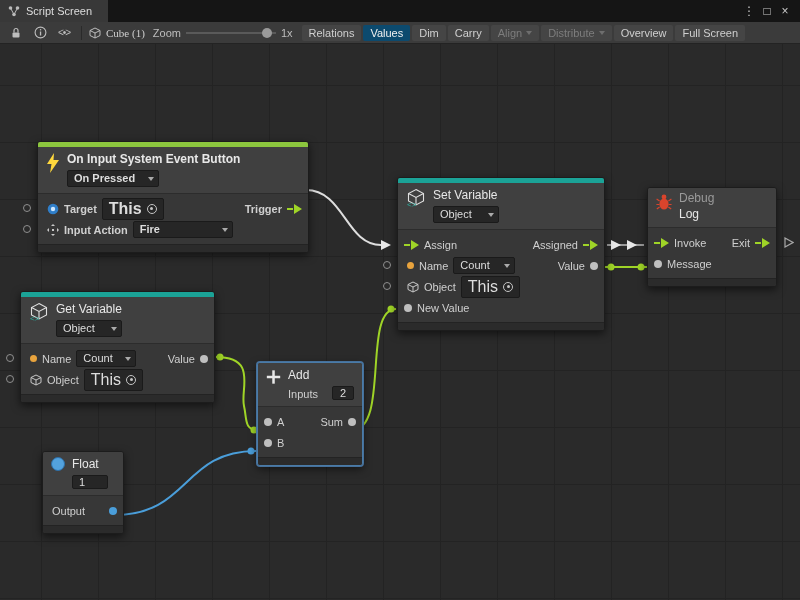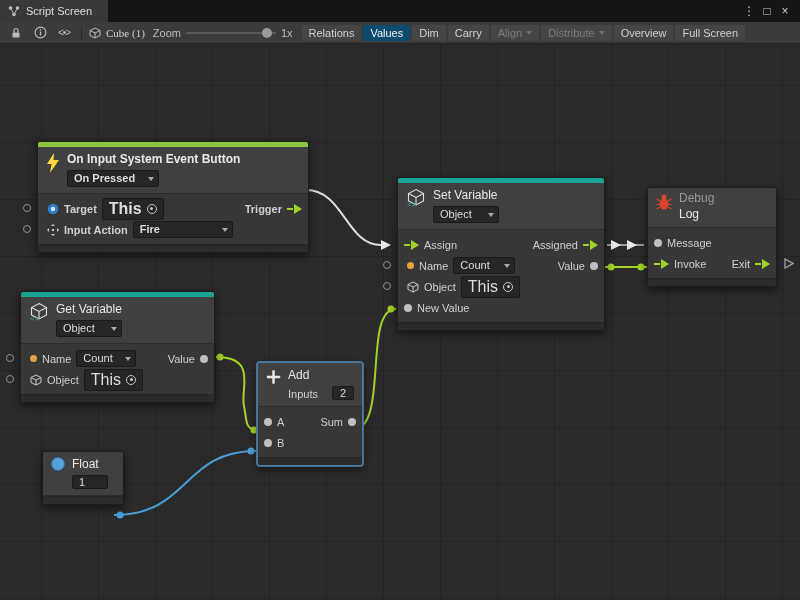--- a/index.html
+++ b/index.html
@@ -282,39 +282,39 @@
           <ellipse cx="8" cy="11" rx="4.6" ry="5.6" fill="#D9442C"></ellipse>
           <path d="M3.6 8 L0.6 6 M3.4 11.5 H0.4 M3.6 14 L0.8 16 M12.4 8 L15.4 6 M12.6 11.5 H15.6 M12.4 14 L15.2 16" stroke="#D9442C" stroke-width="1.2"></path>
         </svg>
         <div class="titles">
           <div class="subtitle">Debug</div>
           <div class="title">Log</div>
         </div>
       </div>
       <div class="rows">
         <div class="row">
-          <span class="cport hugl"></span>
-          <span class="lbl">Message</span>
-        </div>
-        <div class="row">
           <svg class="fport hugl" width="15" height="10" viewBox="0 0 15 10">
               <path d="M0 4 h6 v2 h-6 z M7 0 l8 5 -8 5 z" fill="#9FD427"></path>
             </svg>
           <span class="lbl">Invoke</span>
           <span class="right">
             <span class="lbl">Exit</span>
             <svg class="fport hugr" width="15" height="10" viewBox="0 0 15 10">
                 <path d="M0 4 h6 v2 h-6 z M7 0 l8 5 -8 5 z" fill="#9FD427"></path>
               </svg>
           </span>
           <span class="outer-arrow">
             <svg width="10" height="11" viewBox="0 0 10 11">
                 <polygon points="1,1 9,5.5 1,10" fill="none" stroke="#a8a8a8" stroke-width="1.2"></polygon>
               </svg>
           </span>
+        </div>
+        <div class="row">
+          <span class="cport hugl"></span>
+          <span class="lbl">Message</span>
         </div>
       </div>
       <div class="footer"></div>
     </div>
 
     <div class="node" style="left:20px;top:247px;width:195px;">
       <div class="strip" style="background:#1BA397;"></div>
       <div class="header">
         <svg width="20" height="20" viewBox="0 0 20 20">
           <path d="M10 1.5 L17.5 5.5 V13 L10 17 L2.5 13 V5.5 Z" fill="none" stroke="#e0e0e0" stroke-width="1.1"></path>
@@ -391,17 +391,25 @@
     </div>
 
     <div class="node" style="left:42px;top:407px;width:82px;">
       <div class="header" style="border-radius:2px 2px 0 0;">
         <span class="float-ico"></span>
         <div class="titles">
           <div class="title">Float</div>
           <span class="valbox" style="min-width:36px;text-align:left;">1</span>
         </div>
       </div>
+      <div class="rows">
+        <div class="row">
+          <span class="lbl">Output</span>
+          <span class="right">
+            <span class="cport blue hugr"></span>
+          </span>
+        </div>
+      </div>
       <div class="footer"></div>
     </div>
 
   </div>
 </div>
 
 </body></html>

